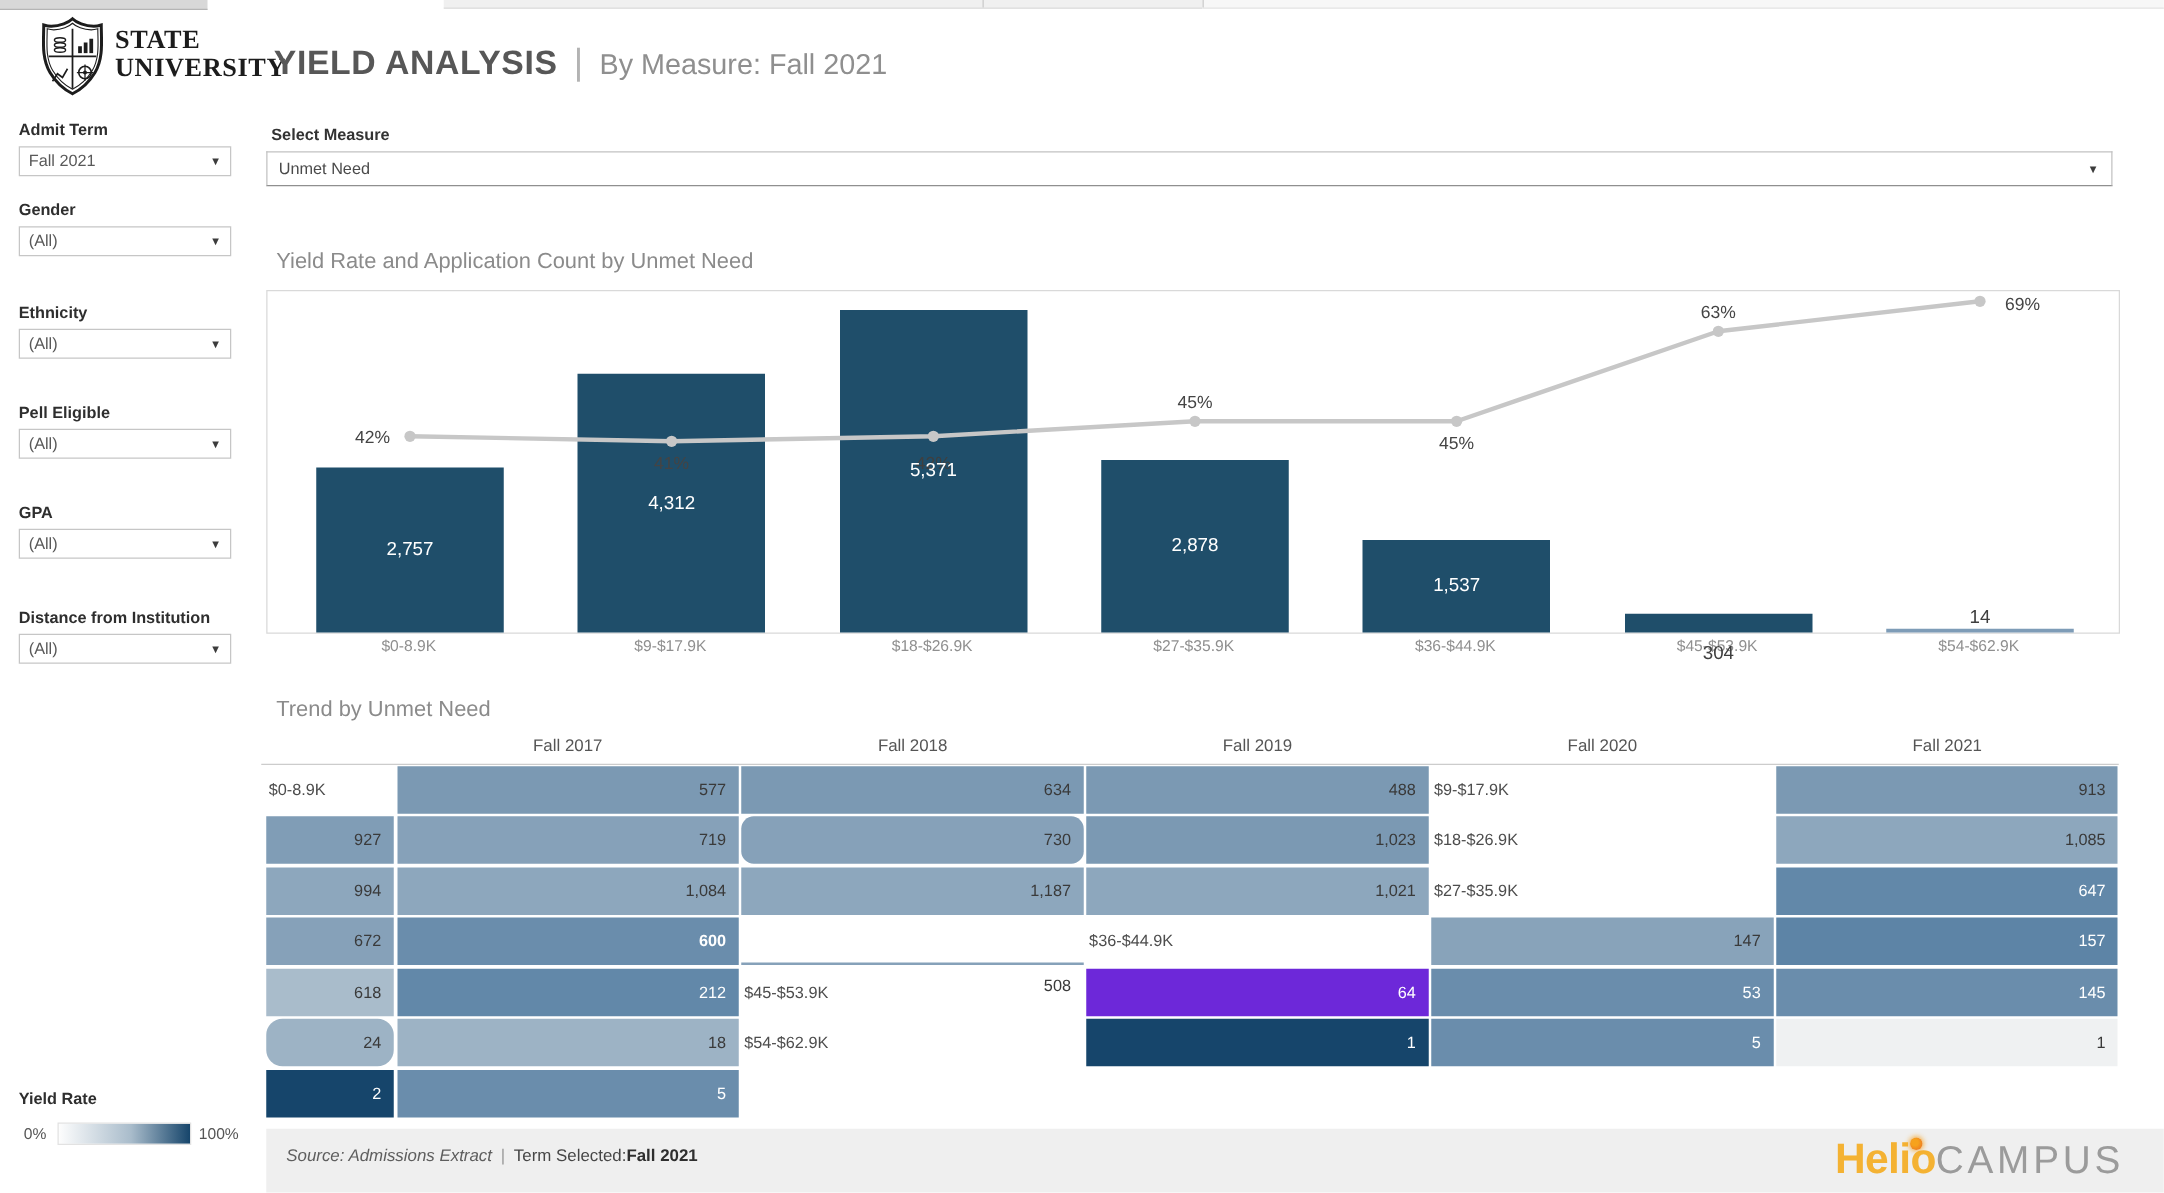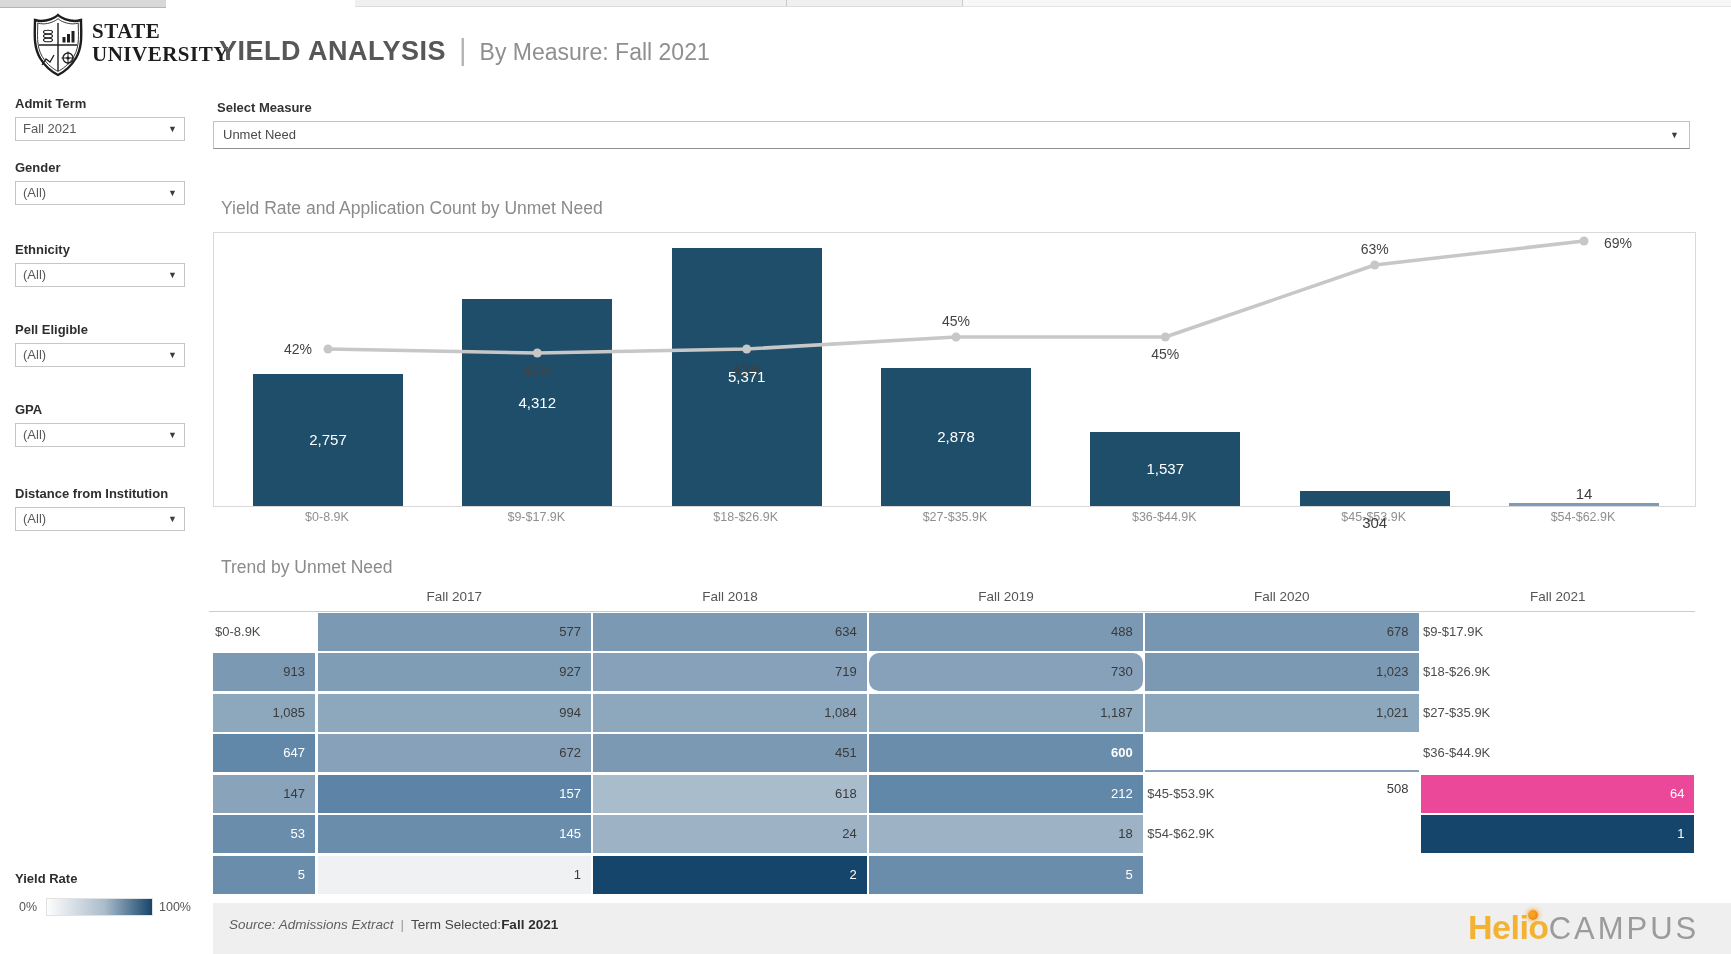--- a/index.html
+++ b/index.html
@@ -208,49 +208,47 @@
     <div class="th"></div>
     <div class="th">Fall 2017</div>
     <div class="th">Fall 2018</div>
     <div class="th">Fall 2019</div>
     <div class="th">Fall 2020</div>
     <div class="th">Fall 2021</div>
     <div class="rowlabel">$0-8.9K</div>
     <div class="cell" style="background: rgb(123, 153, 179); color: rgb(58, 58, 58);">577</div>
     <div class="cell" style="background: rgb(123, 153, 179); color: rgb(58, 58, 58);">634</div>
     <div class="cell" style="background: rgb(123, 153, 179); color: rgb(58, 58, 58);">488</div>
-    <div class="cell" style="background: rgb(119, 150, 177); color: rgb(58, 58, 58);">678</div>
     <div class="rowlabel">$9-$17.9K</div>
     <div class="cell" style="background: rgb(123, 153, 179); color: rgb(58, 58, 58);">913</div>
     <div class="cell" style="background: rgb(128, 157, 182); color: rgb(58, 58, 58);">927</div>
     <div class="cell" style="background: rgb(134, 161, 185); color: rgb(58, 58, 58);">719</div>
     <div class="cell" style="background: rgb(134, 161, 185); color: rgb(58, 58, 58); border-radius: 10px;">730</div>
     <div class="cell" style="background: rgb(123, 153, 179); color: rgb(58, 58, 58);">1,023</div>
     <div class="rowlabel">$18-$26.9K</div>
     <div class="cell" style="background: rgb(141, 167, 189); color: rgb(58, 58, 58);">1,085</div>
     <div class="cell" style="background: rgb(141, 167, 189); color: rgb(58, 58, 58);">994</div>
     <div class="cell" style="background: rgb(141, 167, 189); color: rgb(58, 58, 58);">1,084</div>
     <div class="cell" style="background: rgb(141, 167, 189); color: rgb(58, 58, 58);">1,187</div>
     <div class="cell" style="background: rgb(141, 167, 189); color: rgb(58, 58, 58);">1,021</div>
     <div class="rowlabel">$27-$35.9K</div>
     <div class="cell" style="background: rgb(98, 136, 169); color: rgb(255, 255, 255);">647</div>
     <div class="cell" style="background: rgb(134, 161, 185); color: rgb(58, 58, 58);">672</div>
-    <div class="cell" style="background: rgb(123, 153, 179); color: rgb(58, 58, 58);">451</div>
     <div class="cell" style="background: rgb(106, 141, 172); color: rgb(255, 255, 255); font-weight: bold;">600</div>
     <div class="cell" style="background: rgb(134, 161, 185); color: rgb(58, 58, 58); margin-top: 36px;">508</div>
     <div class="rowlabel">$36-$44.9K</div>
     <div class="cell" style="background: rgb(136, 163, 186); color: rgb(58, 58, 58);">147</div>
     <div class="cell" style="background: rgb(93, 132, 166); color: rgb(255, 255, 255);">157</div>
     <div class="cell" style="background: rgb(169, 188, 203); color: rgb(58, 58, 58);">618</div>
     <div class="cell" style="background: rgb(98, 136, 169); color: rgb(255, 255, 255);">212</div>
     <div class="rowlabel">$45-$53.9K</div>
-    <div class="cell" style="background: #ec4899; color: rgb(255, 255, 255);">64</div>
+    <div class="cell" style="background: #6d28d9; color: rgb(255, 255, 255);">64</div>
     <div class="cell" style="background: rgb(106, 141, 172); color: rgb(255, 255, 255);">53</div>
     <div class="cell" style="background: rgb(106, 141, 172); color: rgb(255, 255, 255);">145</div>
-    <div class="cell" style="background: rgb(157, 179, 197); color: rgb(58, 58, 58);">24</div>
+    <div class="cell" style="background: rgb(157, 179, 197); color: rgb(58, 58, 58); border-radius: 13px;">24</div>
     <div class="cell" style="background: rgb(157, 179, 197); color: rgb(58, 58, 58);">18</div>
     <div class="rowlabel">$54-$62.9K</div>
     <div class="cell" style="background: rgb(22, 69, 107); color: rgb(255, 255, 255);">1</div>
     <div class="cell" style="background: rgb(106, 141, 172); color: rgb(255, 255, 255);">5</div>
     <div class="cell" style="background: rgb(239, 241, 242); color: rgb(58, 58, 58);">1</div>
     <div class="cell" style="background: rgb(22, 69, 107); color: rgb(255, 255, 255);">2</div>
     <div class="cell" style="background: rgb(106, 141, 172); color: rgb(255, 255, 255);">5</div>
   </div>
 <div id="trend-rule"></div>
 

